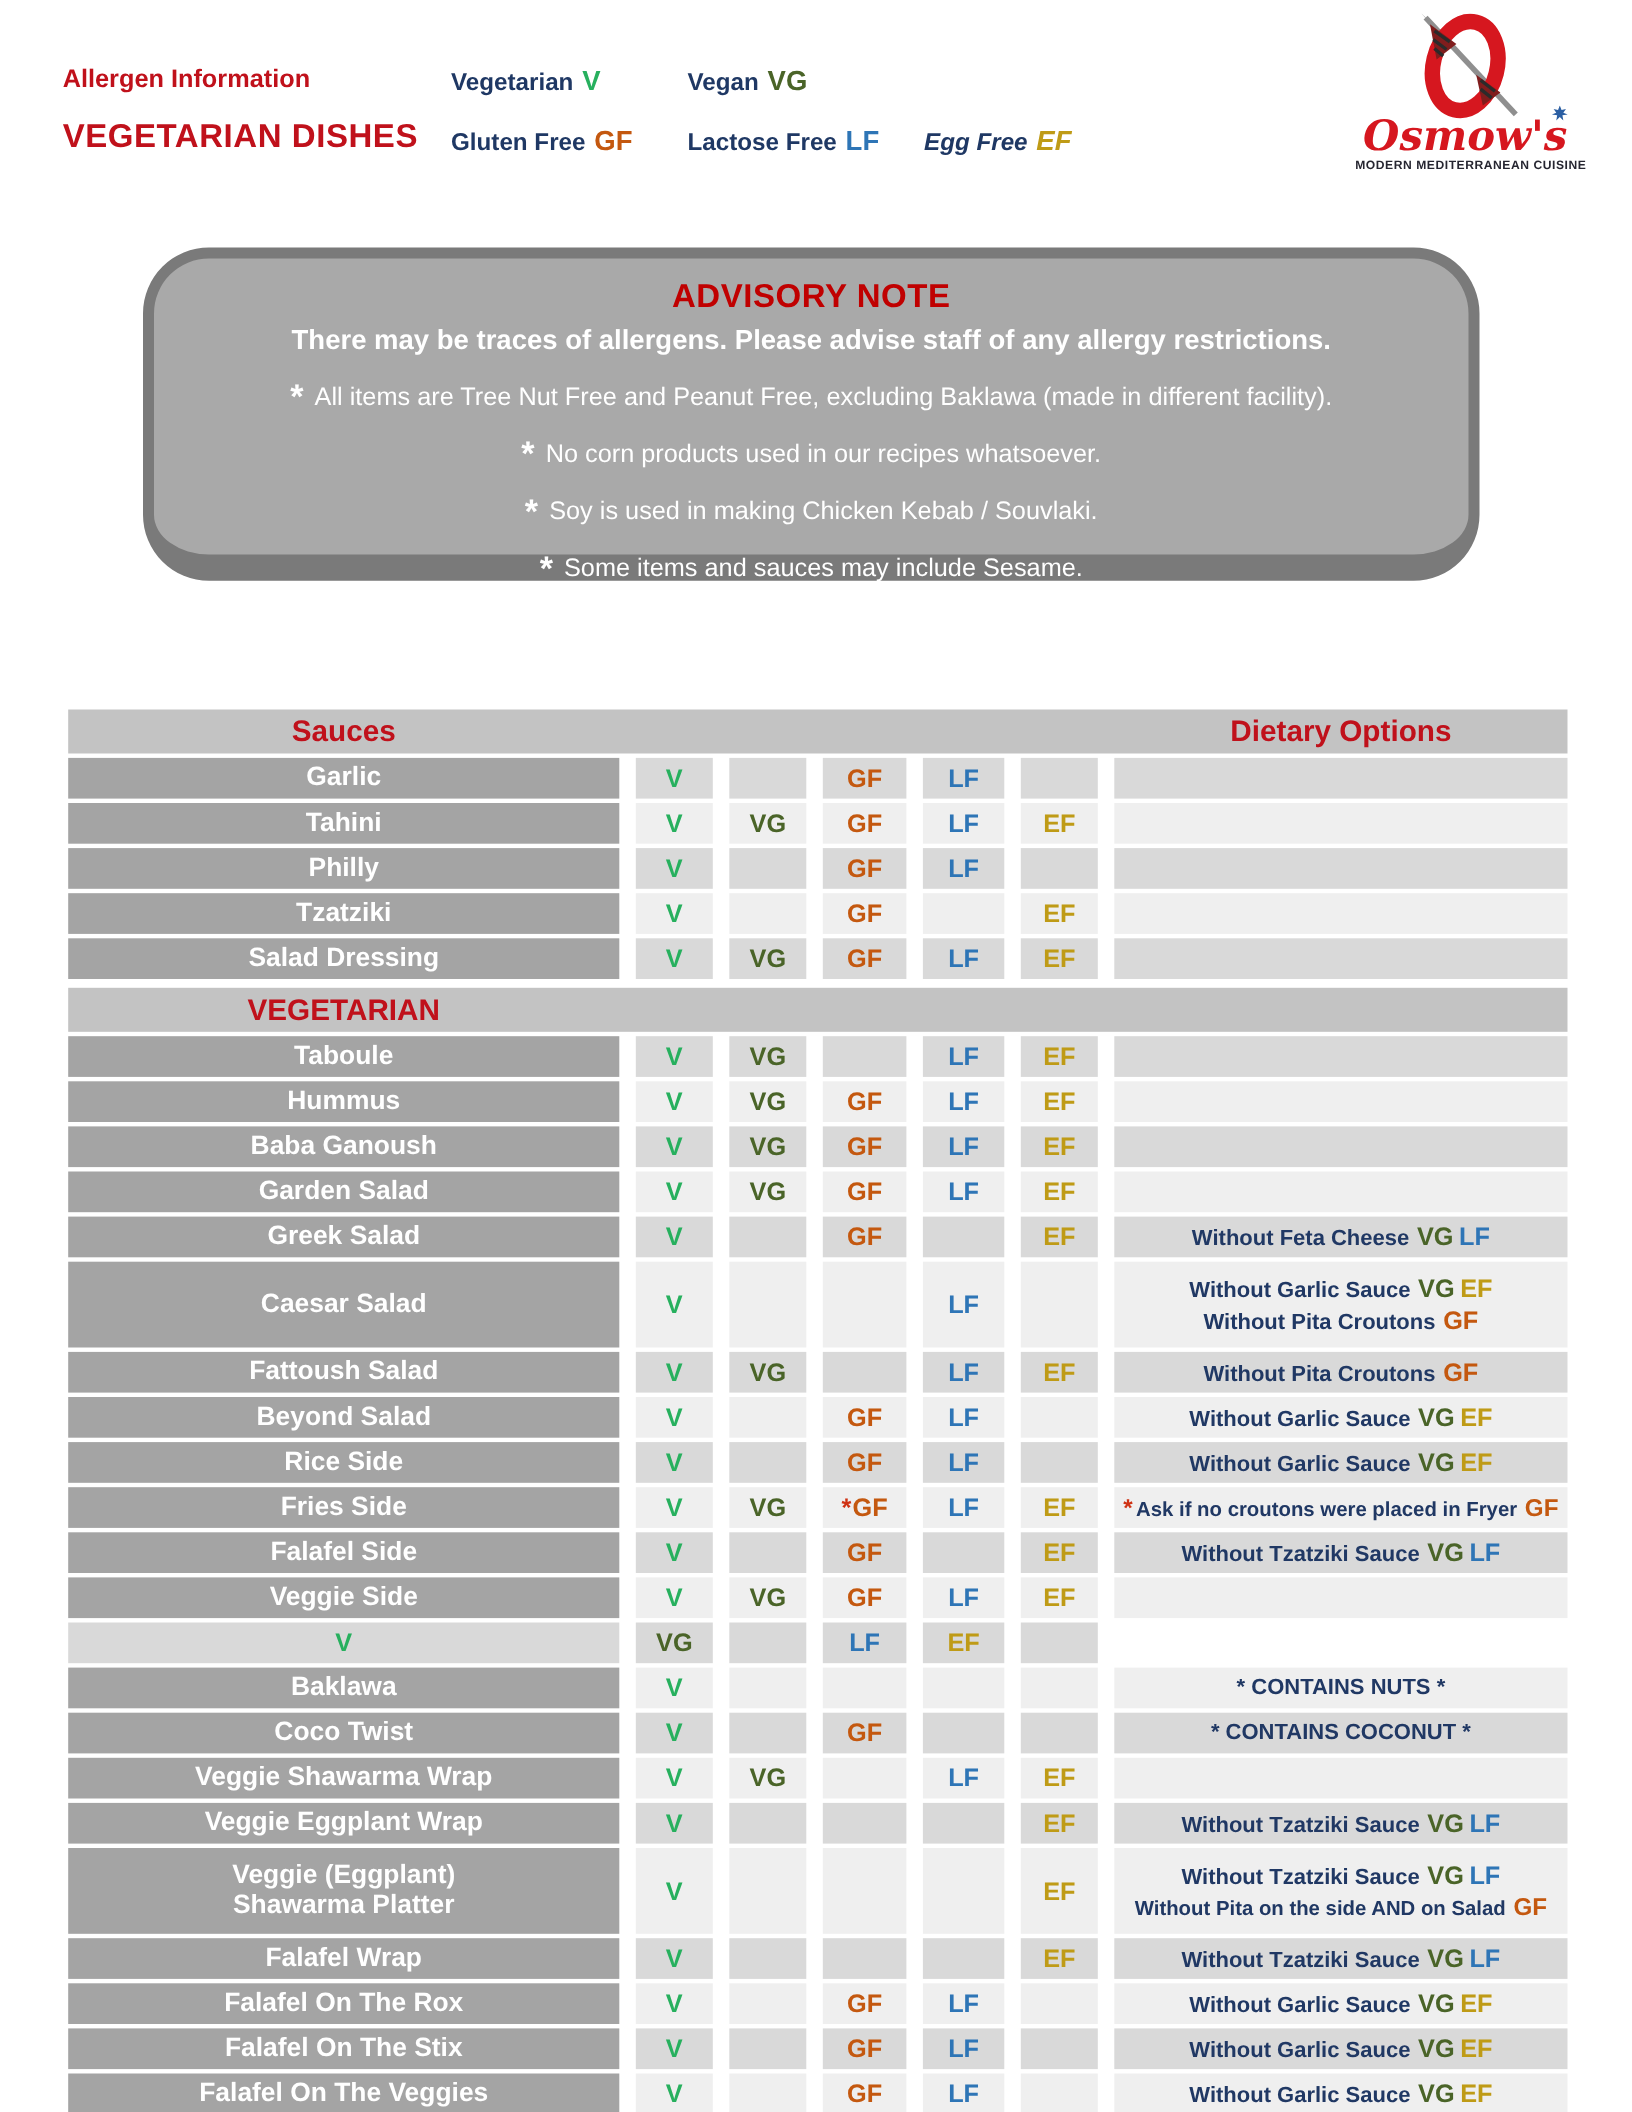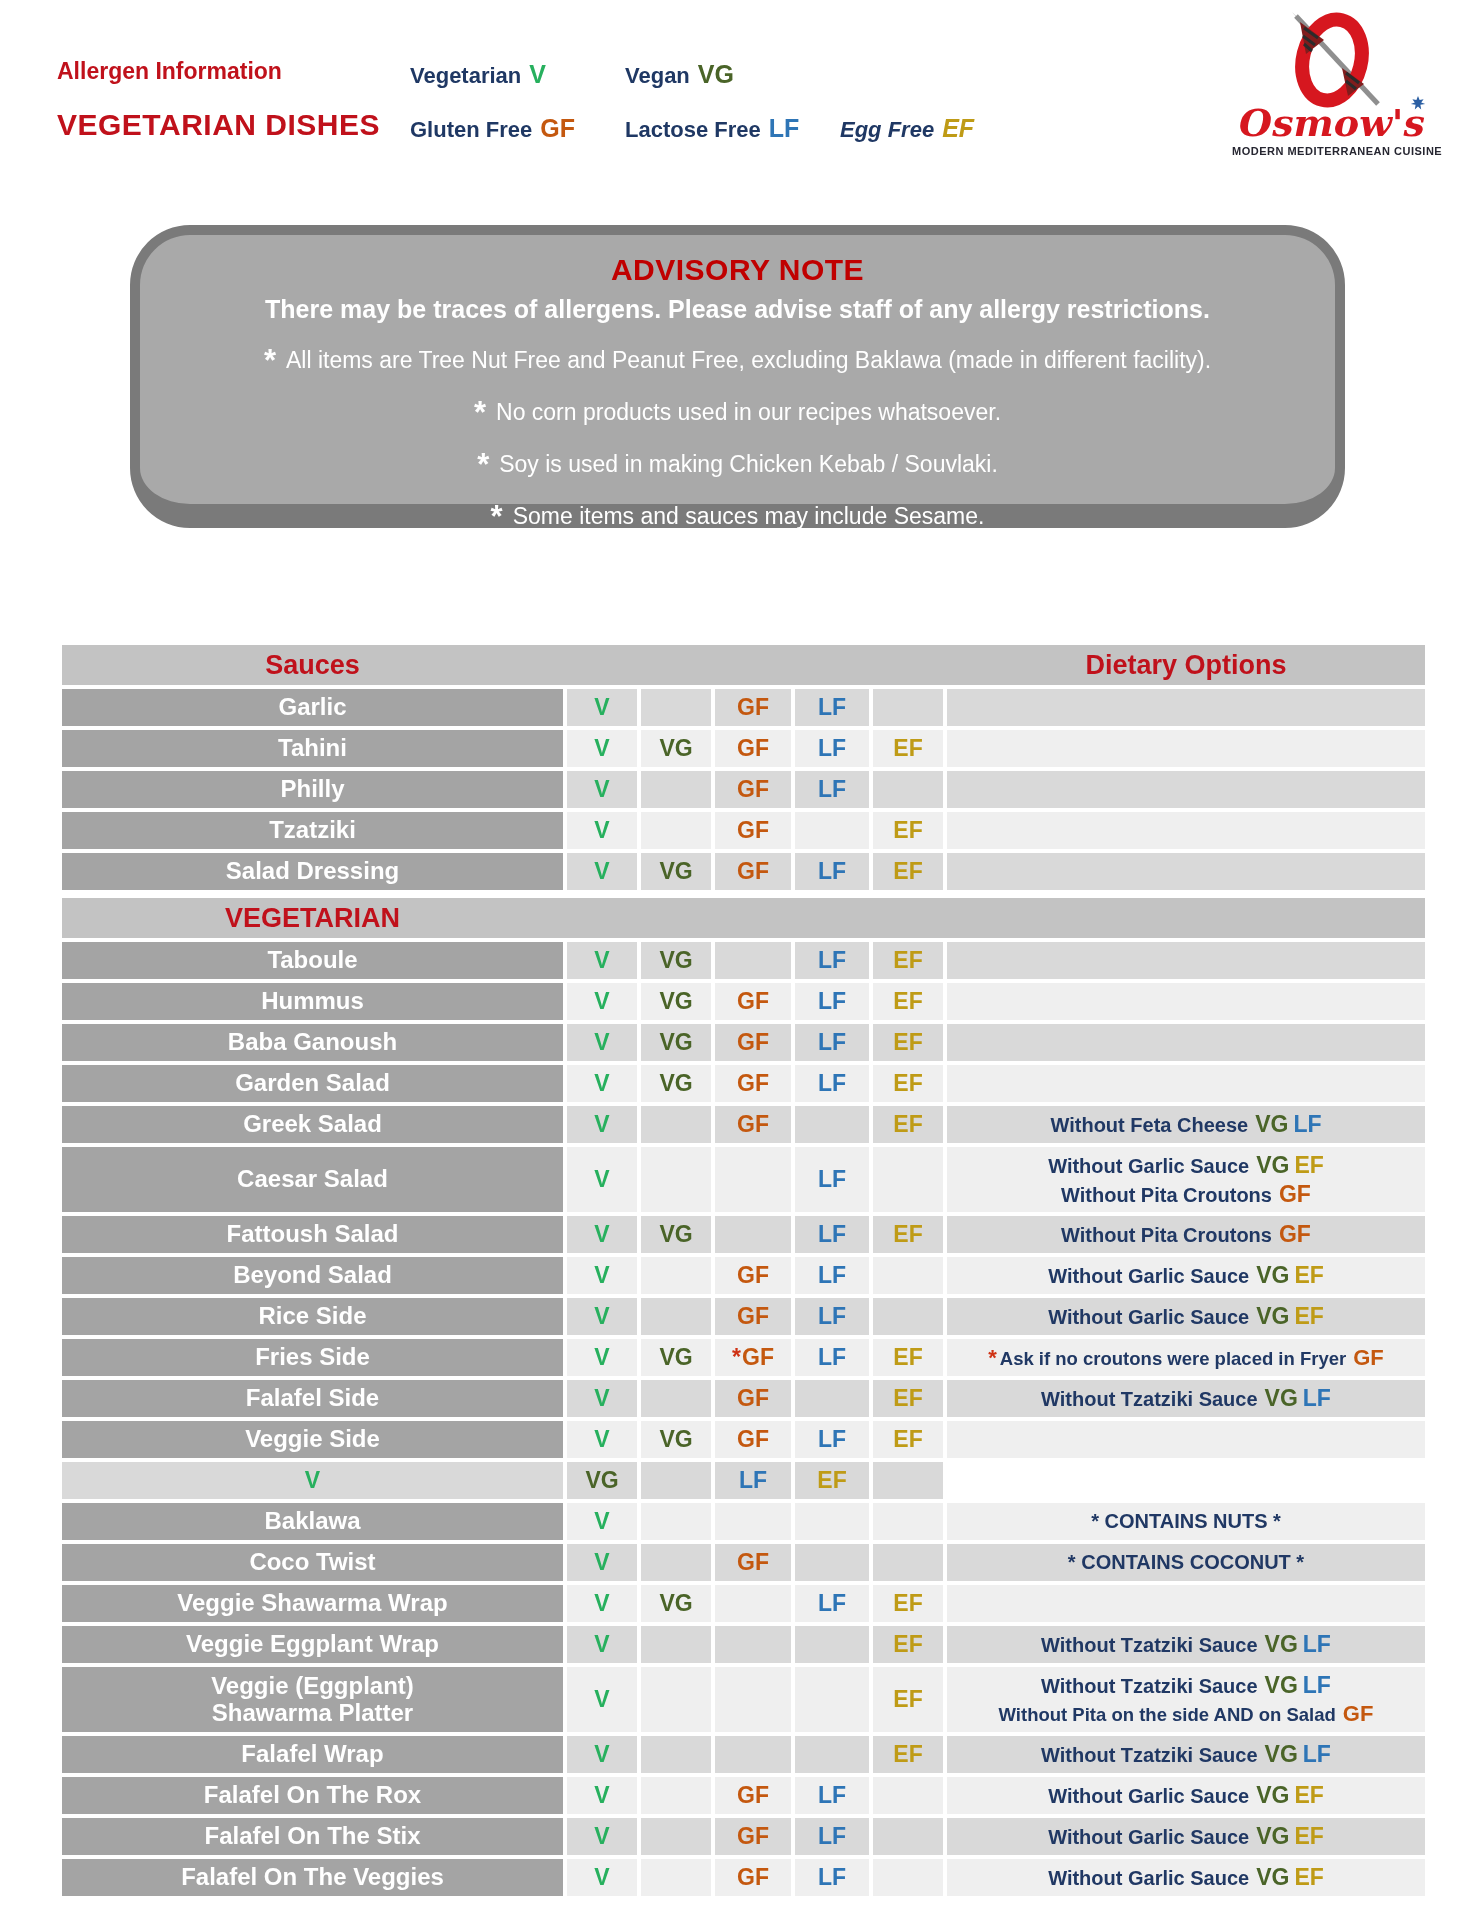--- a/index.html
+++ b/index.html
@@ -43,21 +43,21 @@
     text-align:center;
   }
   .advisory-title { margin-top:18px; font-size:30px; font-weight:bold; color:#c00000; letter-spacing:.5px; }
   .advisory-sub { margin-top:8px; font-size:25px; font-weight:bold; color:#ffffff; }
   .advisory-note { margin-top:16px; font-size:23px; color:#ffffff; }
   .advisory-note .star { font-size:31px; font-weight:bold; position:relative; top:3px; margin-right:10px; }
 
   
   .menu-table { position:absolute; left:62px; top:645px; width:1363px; }
   .trow { display:grid; grid-template-columns:501px 70px 70px 76px 74px 70px 1fr;
-          column-gap:4px; margin-bottom:4px; }
+          column-gap:15px; margin-bottom:4px; }
   .cell { display:flex; align-items:center; justify-content:center; box-sizing:border-box; }
 
   .sec-header { background:#c3c3c3; }
   .sec-header .cell { height:40px; }
   .sec-left  { grid-column:1; font-size:27px; font-weight:bold; color:#c0111b; }
   .sec-right { grid-column:7; font-size:27px; font-weight:bold; color:#c0111b; }
   .sec-gap { margin-top:8px; }
 
   .name-cell { background:#a4a4a4; color:#ffffff; font-size:24px; font-weight:bold;
                flex-direction:column; line-height:1.12; text-align:center; }
@@ -65,21 +65,21 @@
   .notes-cell { flex-direction:column; line-height:1.25; padding:2px 6px; }
   .note-line { white-space:nowrap; }
   .note-text { font-size:20px; font-weight:bold; color:#203864; }
   .note-line .nb { font-size:23px; font-weight:bold; margin-left:7px; }
   .note-line .nb + .nb { margin-left:5px; }
   .note-line .nstar { font-size:22px; font-weight:bold; margin-right:3px; }
   .note-line.small .note-text { font-size:18.5px; }
   .note-line.small .nb { font-size:22px; }
 
   .row-n .cell { height:37px; }
-  .row-t .cell { height:65px; }
+  .row-t .cell { height:78px; }
   .bg-d { background:#d9d9d9; }
   .bg-l { background:#efefef; }
   .badge-star { color:#cf3214; margin-right:1px; }
 </style>
 </head>
 <body>
 
 <div class="page">
 
   <div class="allergen-label">Allergen Information</div>

